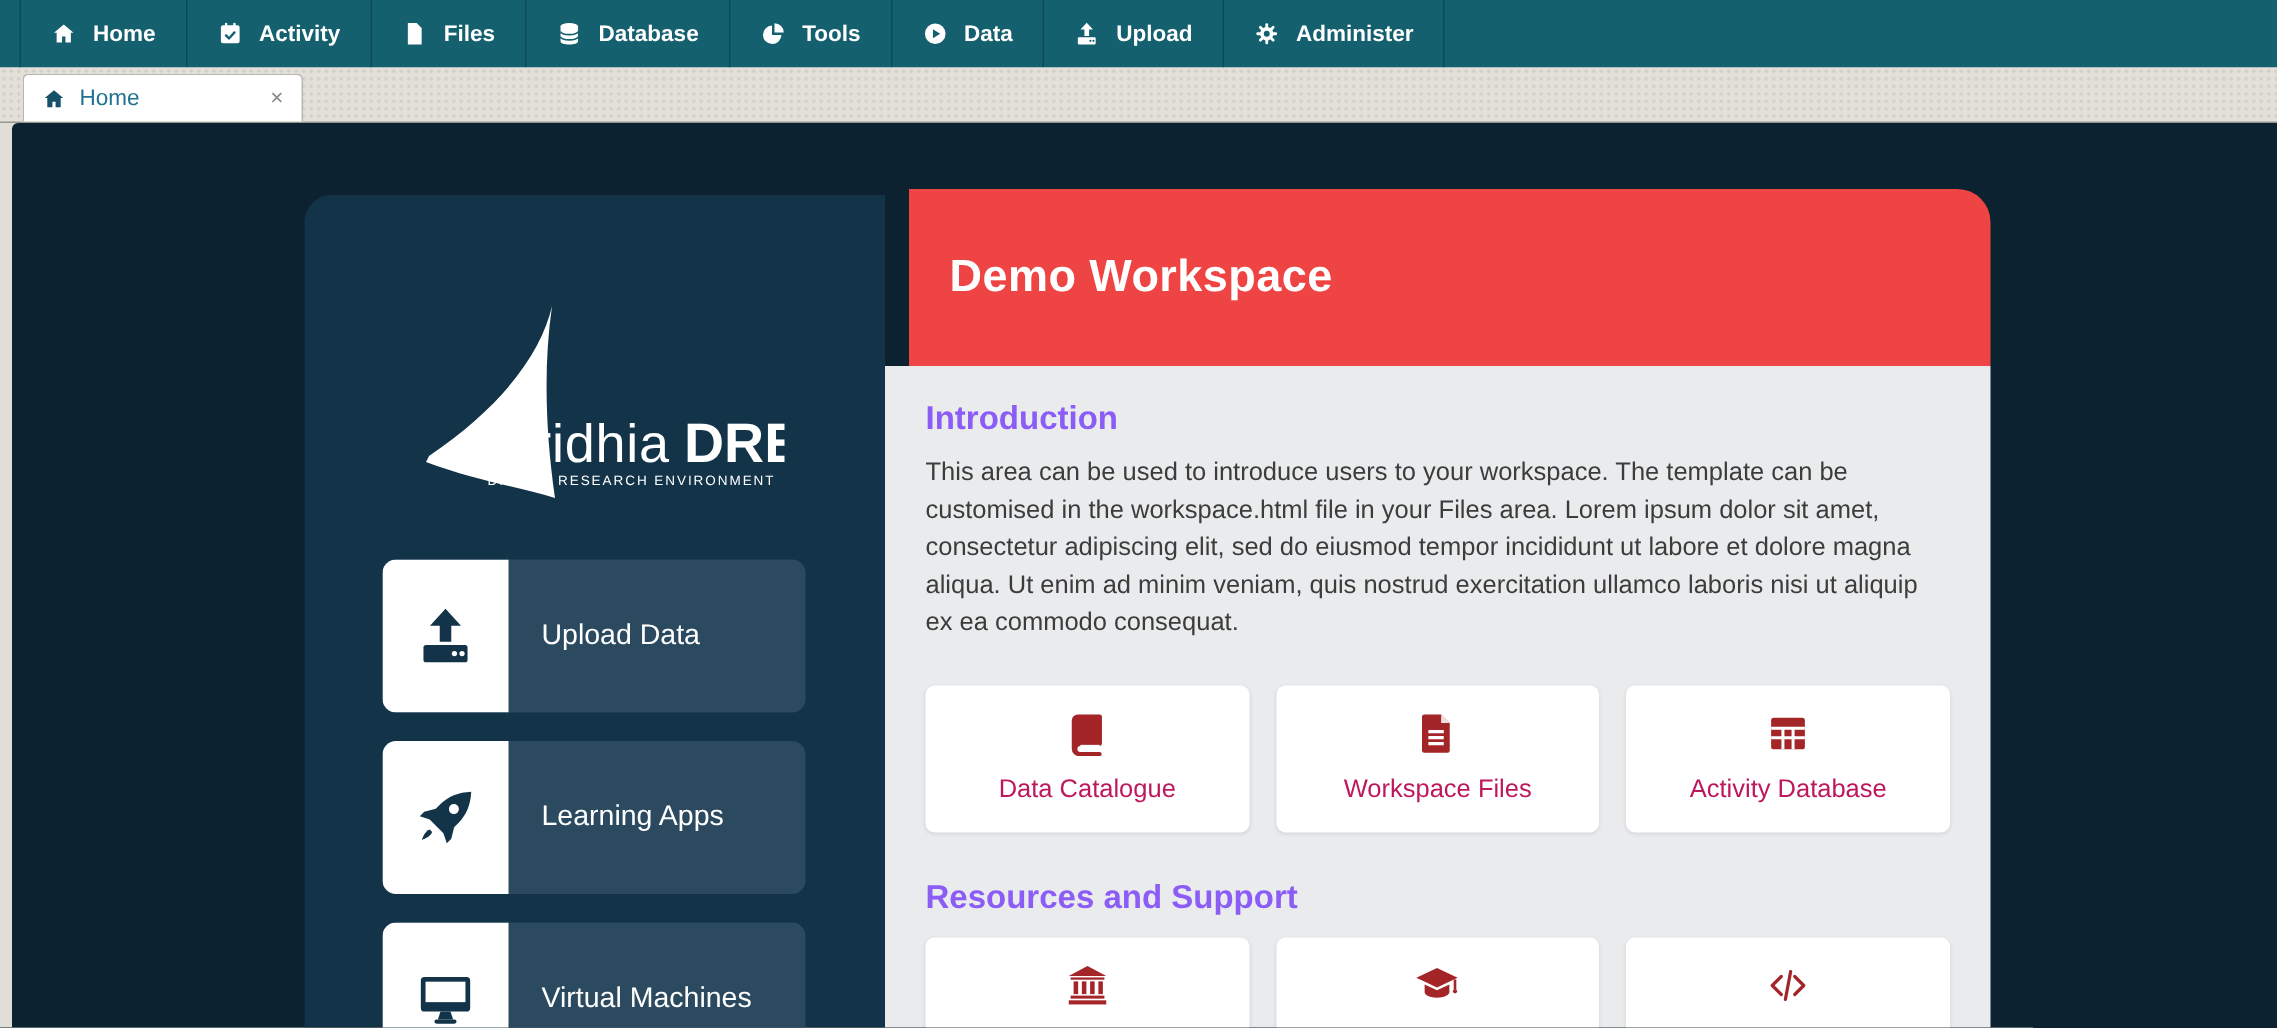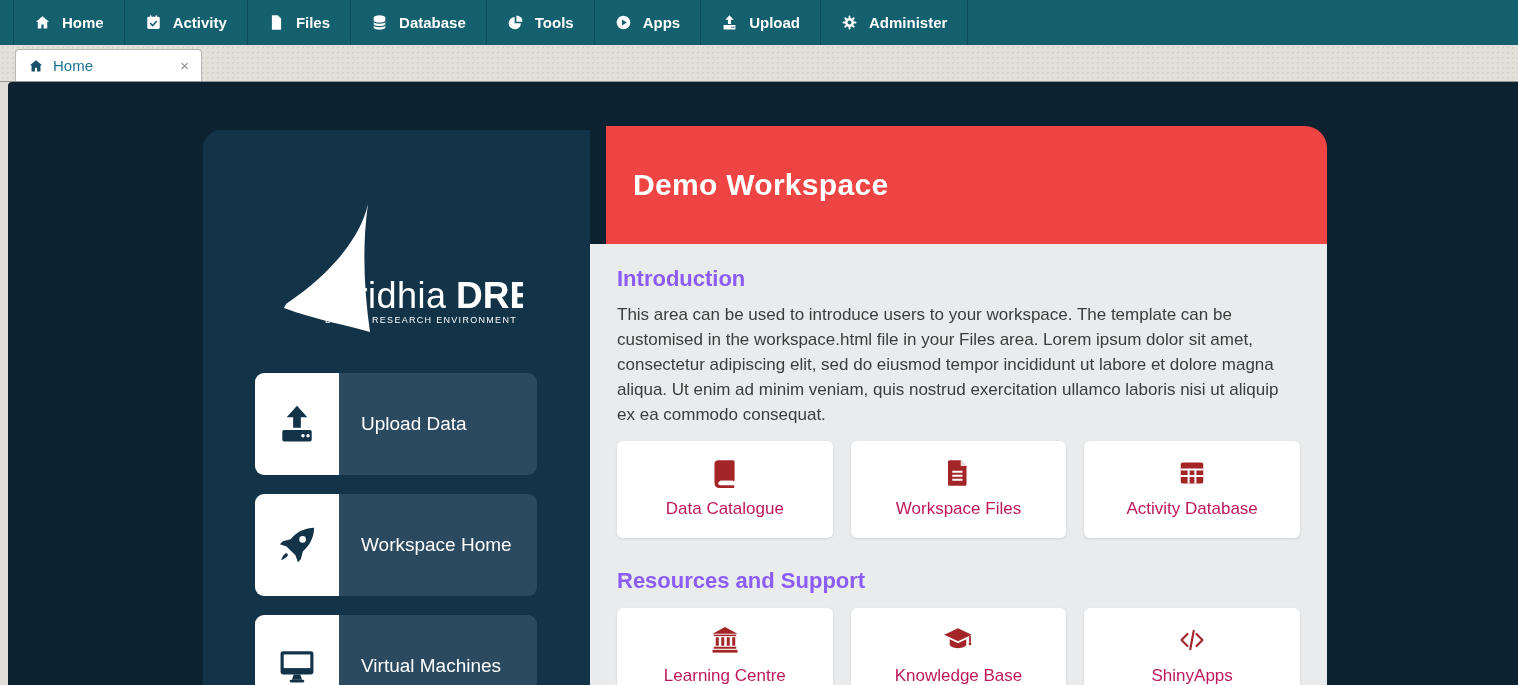--- a/index.html
+++ b/index.html
@@ -67,21 +67,21 @@
     position:absolute;left:582px;top:44px;right:191px;bottom:0;
     display:flex;flex-direction:column;
   }
   .main-header{
     height:118px;background:#ef4444;border-radius:0 22px 0 0;
     display:flex;align-items:center;padding-left:27px;flex:0 0 auto;margin-left:16px;
   }
   .main-header h1{color:#fff;font-size:30px;font-weight:bold;margin:0;letter-spacing:.3px;}
   .main-content{flex:1;background:#e9ebec;padding:22px 27px;overflow:hidden;}
   .main-content h2{color:#8b5cf6;font-size:22px;margin:0 0 10px;font-weight:bold;}
-  .intro-text{font-size:17px;line-height:25px;color:#3c3c3c;margin:0 0 14px;}
+  .intro-text{font-size:17px;line-height:25px;color:#3c3c3c;margin:0 0 30px;}
   .resources-heading{margin:30px 0 14px !important;}
   .card-grid{display:grid;grid-template-columns:repeat(3,1fr);gap:18px;}
   .card{
     background:#fff;border-radius:6px;box-shadow:0 1px 3px rgba(0,0,0,.10);
     padding:17px 8px 19px;text-align:center;cursor:pointer;
   }
   .card svg{width:30px;height:30px;}
   .card .card-label{margin-top:7px;font-size:17px;color:#be185d;}
 </style>
 </head>
@@ -122,21 +122,21 @@
         <path d="M10.8 4.3A8.7 8.7 0 1 0 19.7 13.2H10.8z"></path>
         <path d="M13.2 2.1a8.7 8.7 0 0 1 8.7 8.7h-8.7z"></path>
       </svg>
     <span>Tools</span>
   </div>
   <div class="nav-item">
     <svg viewBox="0 0 24 24">
         <circle cx="12" cy="12" r="9.7"></circle>
         <path d="M9.8 7.7l6.9 4.3-6.9 4.3z" fill="#14606e"></path>
       </svg>
-    <span>Apps</span>
+    <span>Data</span>
   </div>
   <div class="nav-item">
     <svg viewBox="0 0 24 24">
         <path d="M12 1.6l5.9 6.5h-3.7v6.1h-4.4V8.1H6.1z"></path>
         <rect x="3.6" y="15.4" width="16.8" height="6.6" rx="1"></rect>
         <circle cx="15.4" cy="18.7" r="1" fill="#14606e"></circle>
         <circle cx="18.3" cy="18.7" r="1" fill="#14606e"></circle>
       </svg>
     <span>Upload</span>
   </div>
@@ -192,21 +192,21 @@
         <span class="label">Upload Data</span>
       </div>
       <div class="side-btn">
         <span class="icon-box">
           <svg viewBox="0 0 24 24">
               <path d="M21.8 2.2c-4.9.2-8.9 1.9-11.7 4.7L8.3 8.7 3.9 9.8 2.2 11.5l3.8 1.3 5.2 5.2 1.3 3.8 1.7-1.7 1.1-4.4 1.8-1.8c2.8-2.8 4.5-6.8 4.7-11.7z"></path>
               <circle cx="15.2" cy="8.8" r="1.9" fill="#fff"></circle>
               <path d="M6 16.6c-1.9.5-3 3.9-3 3.9s3.4-1.1 3.9-3z"></path>
             </svg>
         </span>
-        <span class="label">Workspace Home</span>
+        <span class="label">Learning Apps</span>
       </div>
       <div class="side-btn">
         <span class="icon-box">
           <svg viewBox="0 0 24 24">
               <rect x="2.6" y="3.6" width="18.8" height="13.2" rx="1.4"></rect>
               <rect x="4.4" y="5.4" width="15.2" height="7.8" fill="#fff"></rect>
               <path d="M10.1 16.8h3.8l1 3h-5.8z"></path>
               <rect x="7.8" y="19.8" width="8.4" height="1.6" rx="0.8"></rect>
             </svg>
         </span>

